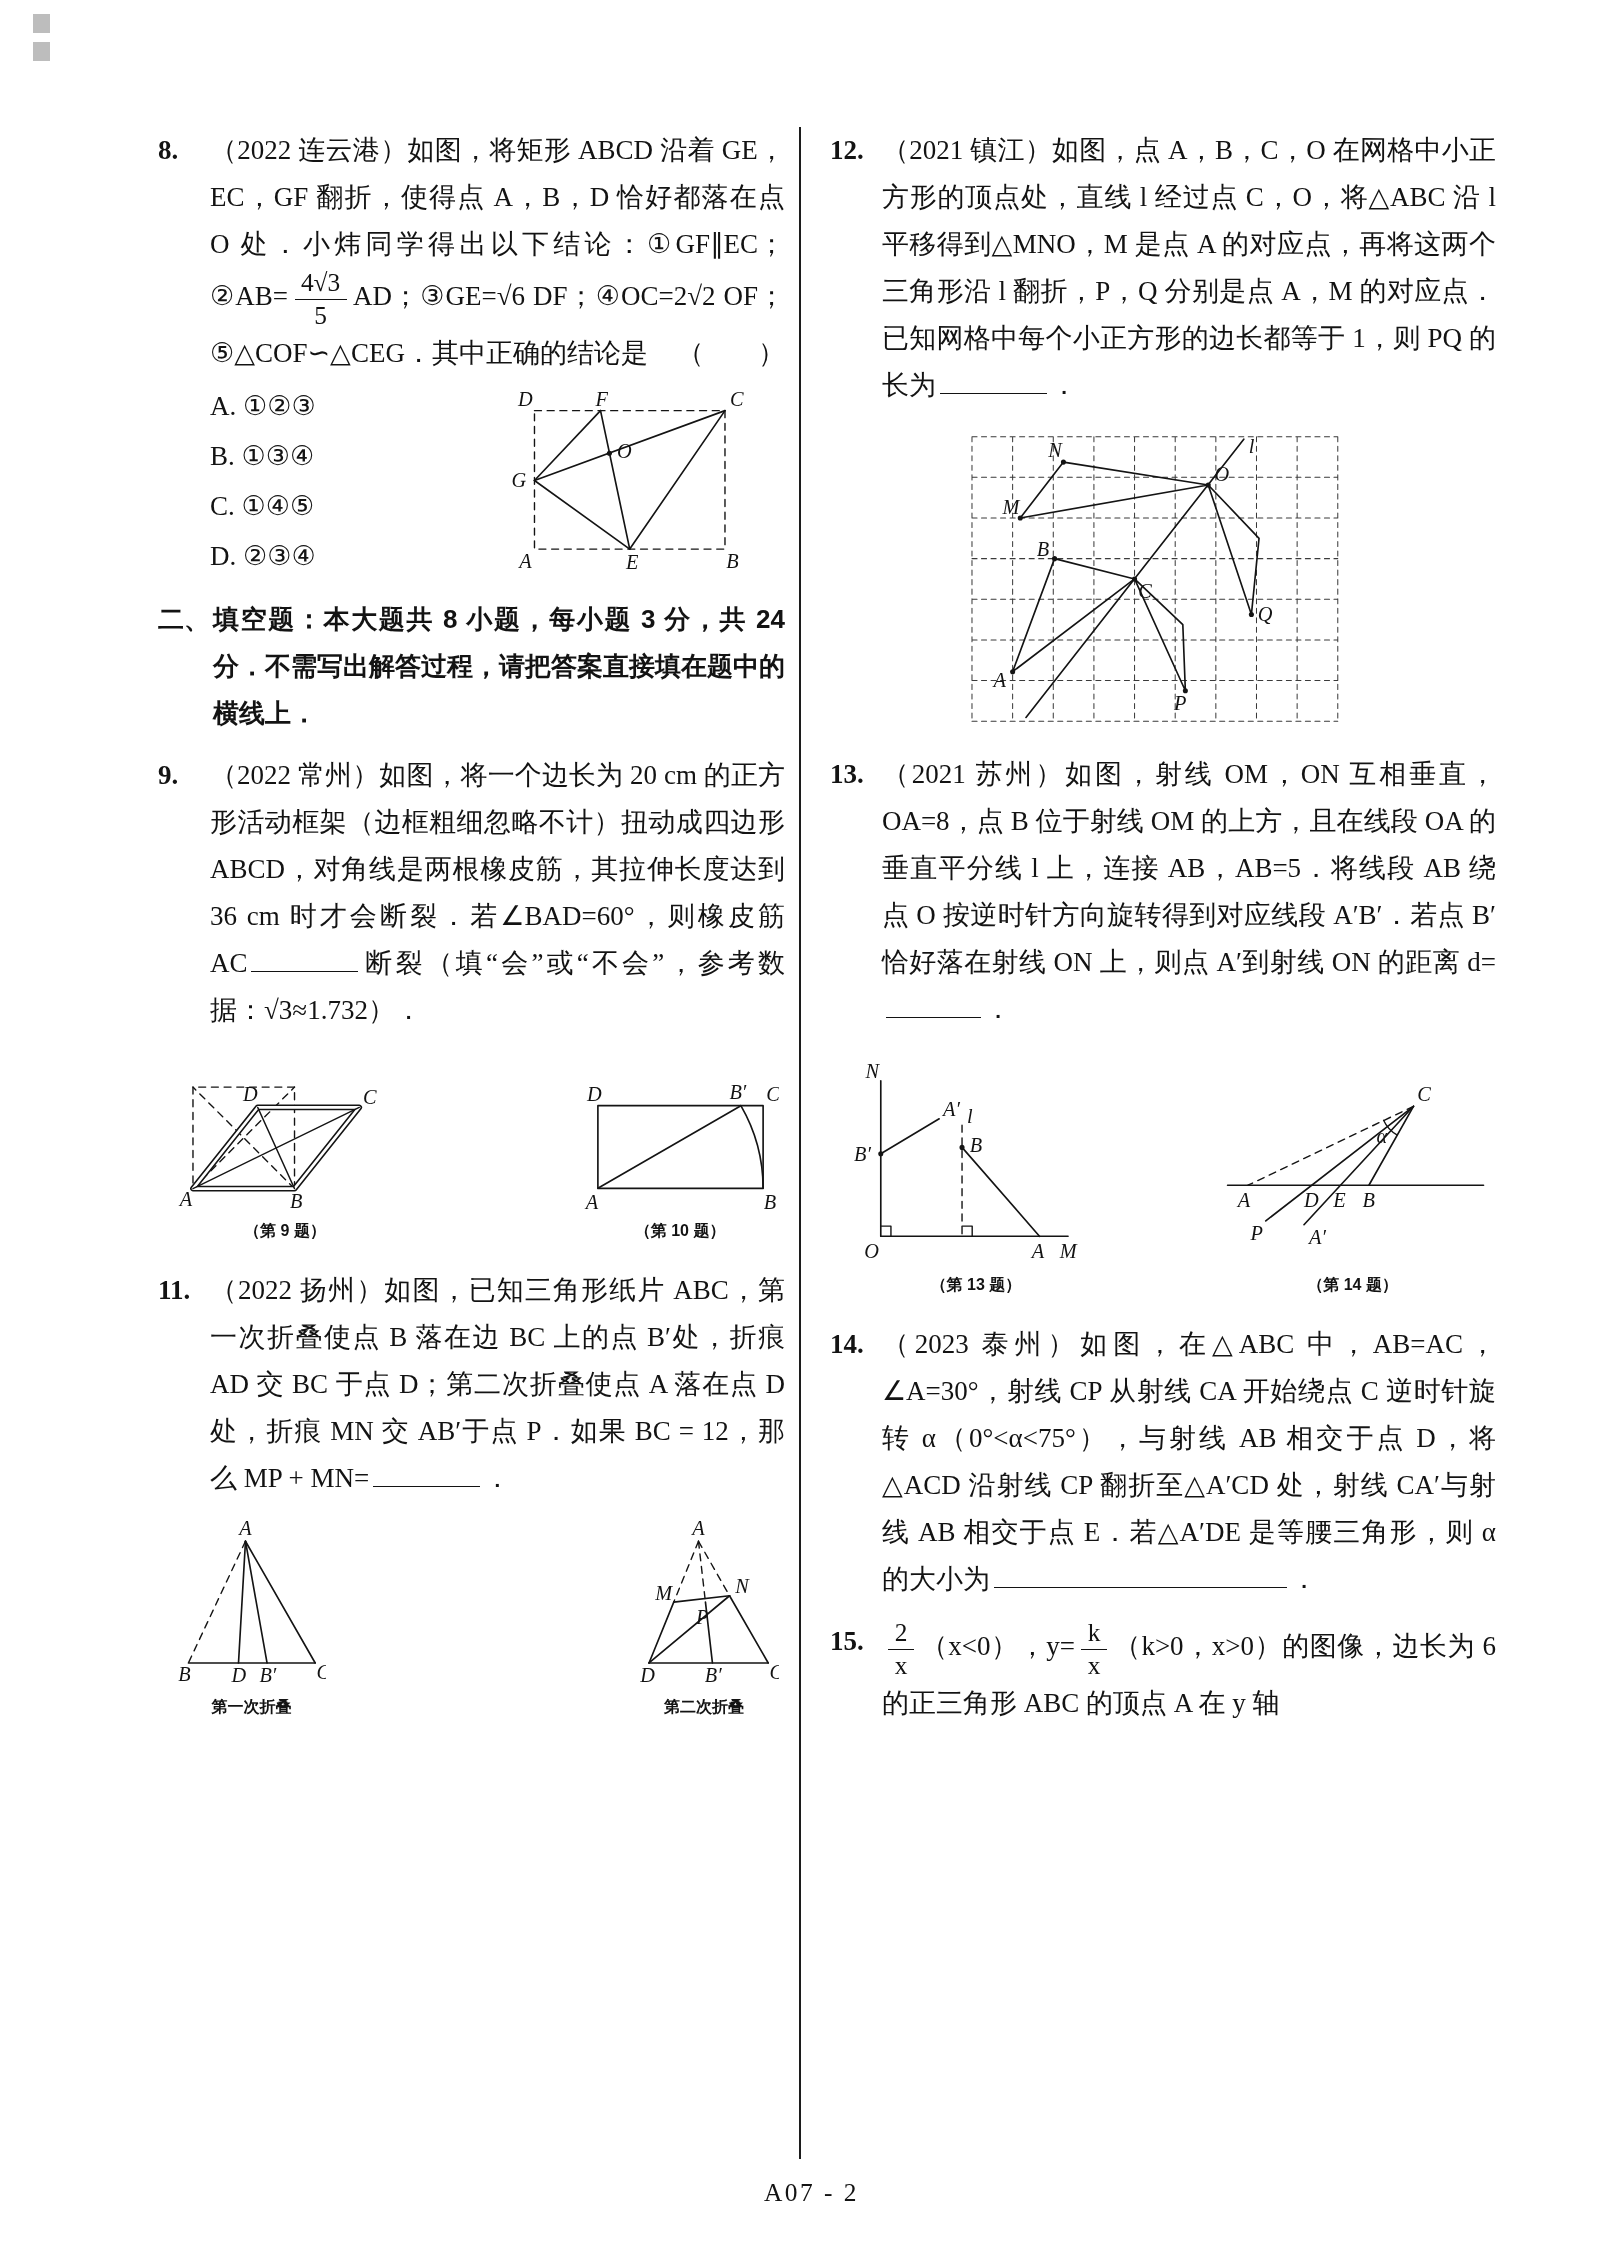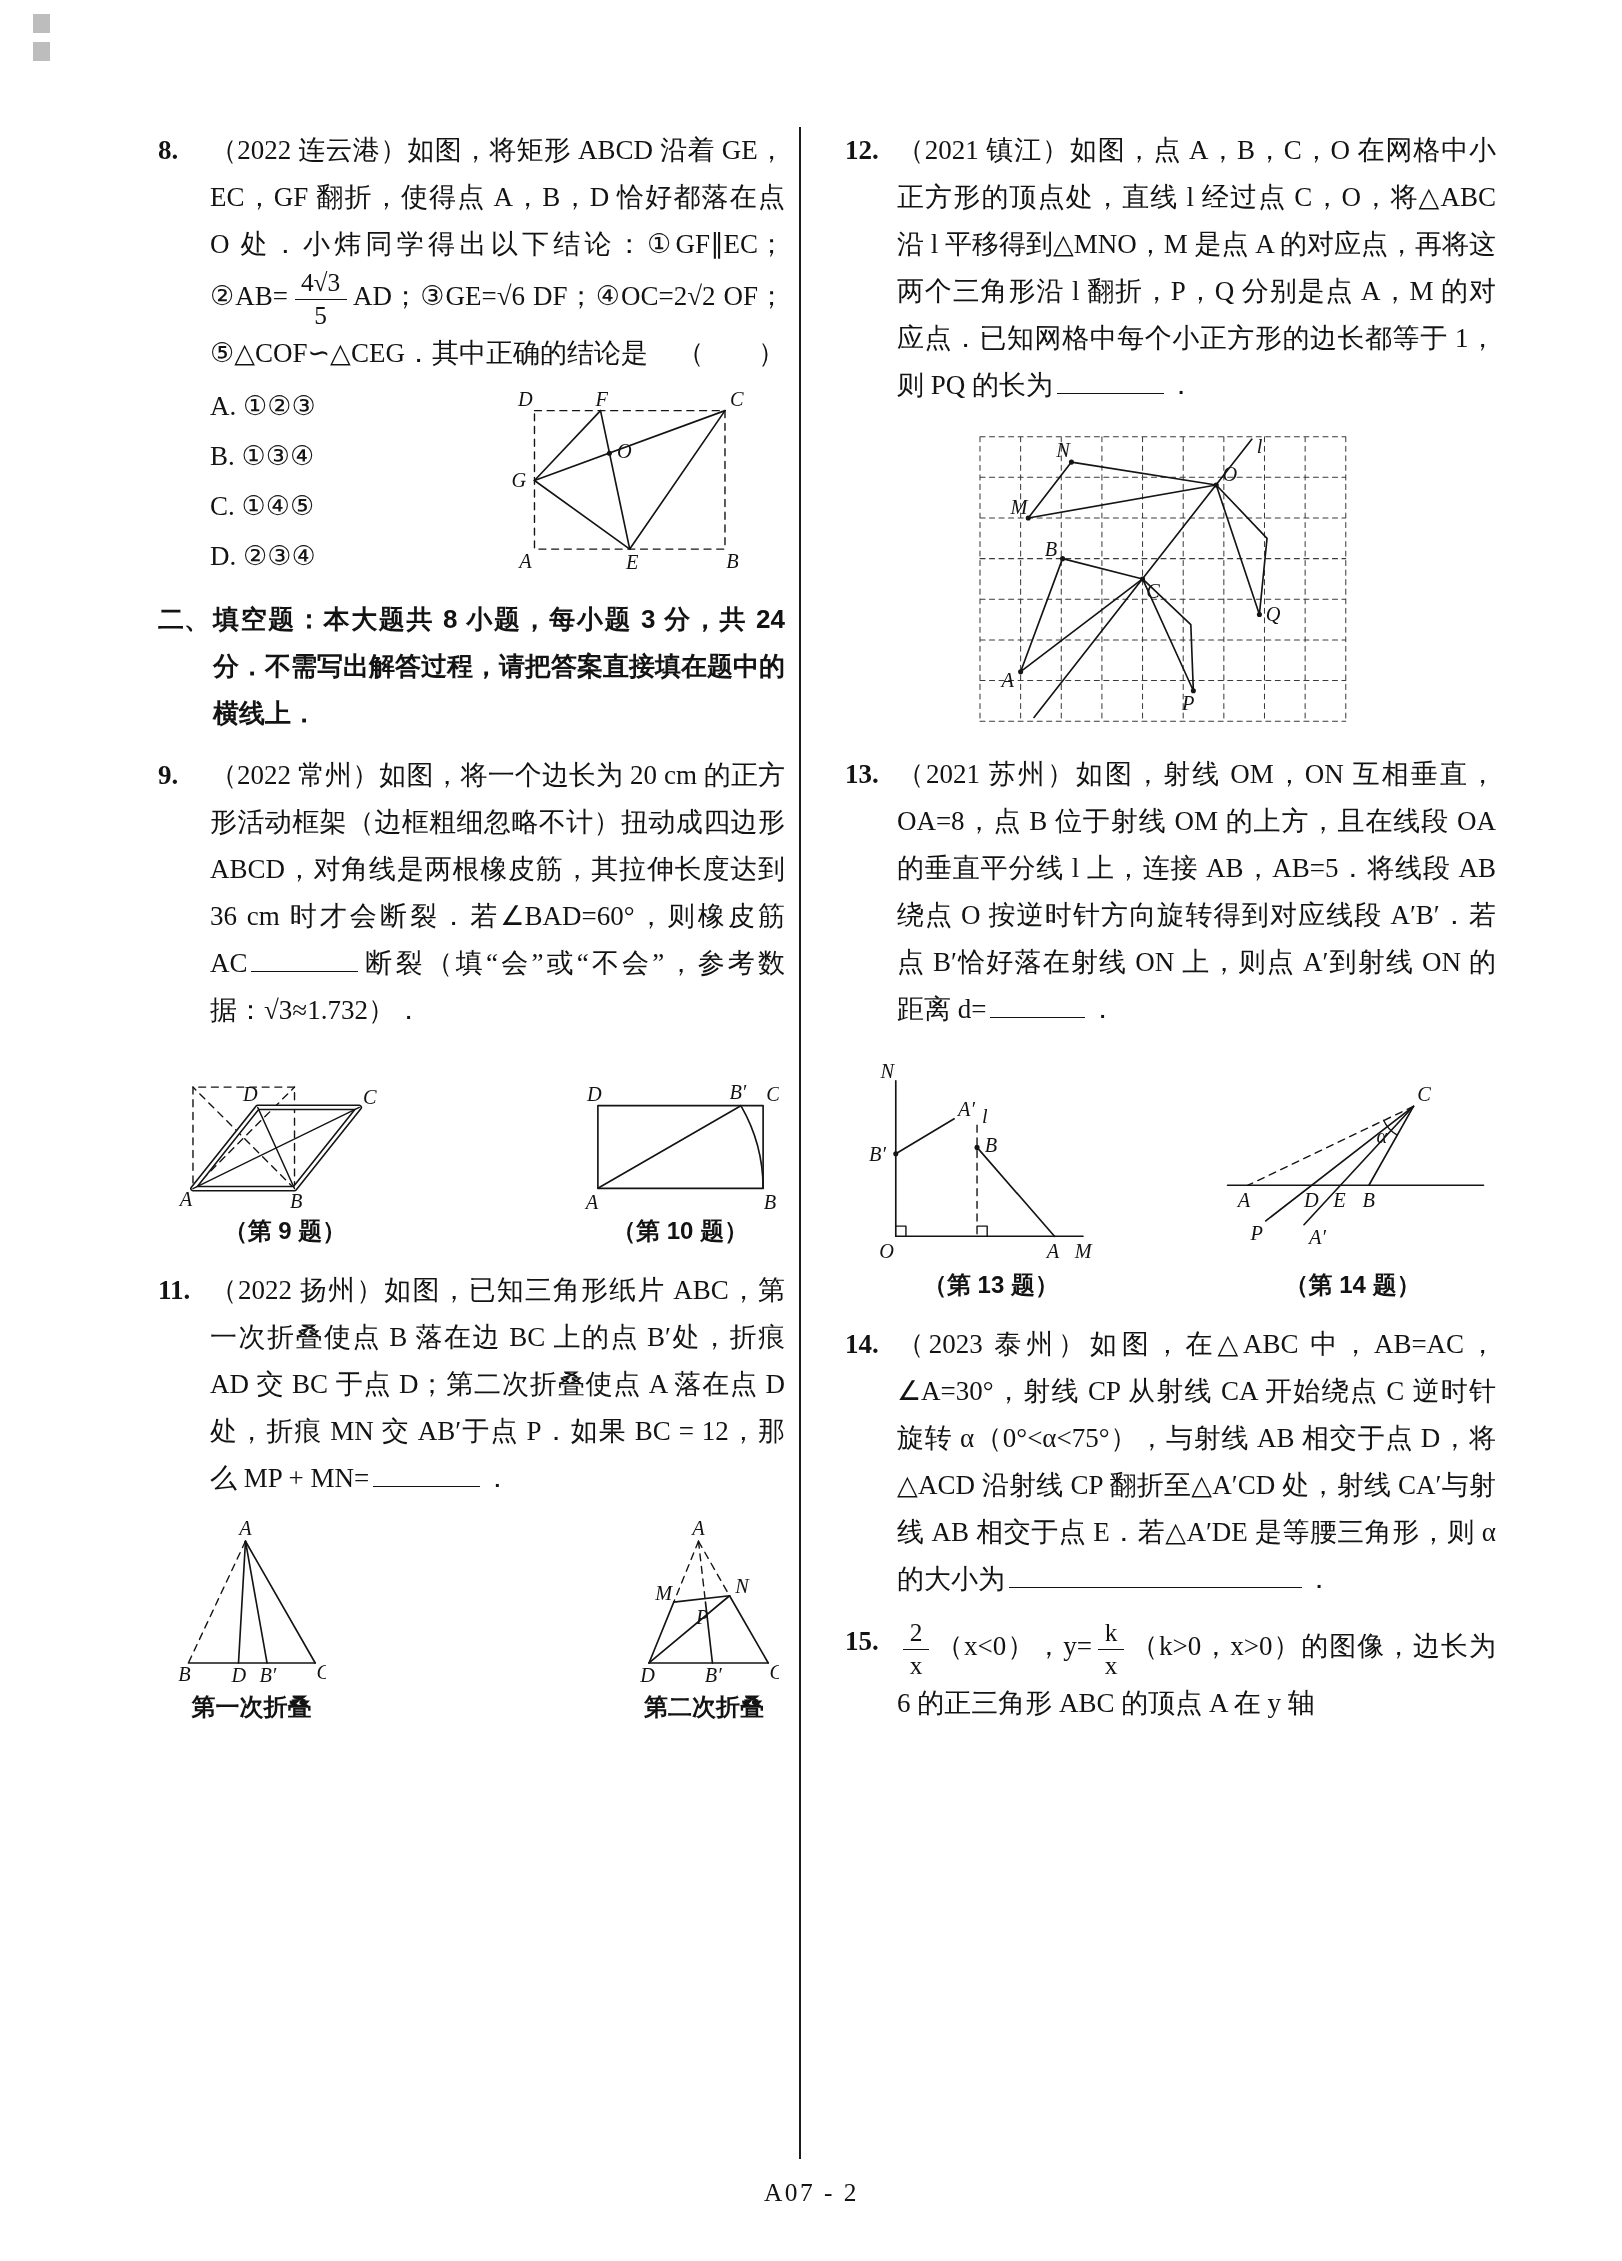--- a/index.html
+++ b/index.html
@@ -9,39 +9,39 @@
     background:#fff;
     font-family:"Liberation Serif","DejaVu Sans",serif;
     font-size:27px;line-height:47px;color:#131313;
     overflow:hidden;
   }
   .print-mark{position:absolute;left:33px;width:16.5px;height:19px;background:#bdbdbd;}
   .pm1{top:14px;} .pm2{top:42px;}
   .content{position:absolute;top:127px;left:158px;right:127px;display:flex;align-items:stretch;min-height:2042px;}
   .col-left{width:627px;}
   .divider{width:1.9px;background:#1c1c1c;margin-left:14px;height:2032px;}
-  .col-right{flex:1;padding-left:44px;}
+  .col-right{flex:1;padding-left:29px;}
   .q{position:relative;padding-left:52px;text-align:justify;margin-bottom:15.3px;}
   .qnum{position:absolute;left:0;top:0;font-weight:700;}
   .sec{position:relative;padding-left:55px;font-weight:700;margin-bottom:15.3px;text-align:justify;
        font-family:"Liberation Sans","DejaVu Sans",sans-serif;font-size:26px;}
   .secnum{position:absolute;left:0;top:0;}
   .paren-right{float:right;}
   .blank{display:inline-block;min-width:107px;height:7.6px;border-bottom:1.9px solid #131313;margin:0 3.8px;}
   .blank-long{min-width:293px;}
   .blank-med{min-width:95px;}
   .frac{display:inline-block;text-align:center;vertical-align:middle;margin:0 6.4px;line-height:1.12;font-size:25.4px;}
   .frac .fn{display:block;border-bottom:1.9px solid #131313;padding:0 6.4px 2.5px;}
   .frac .fd{display:block;padding-top:1.3px;}
   .opt-fig-row{display:flex;clear:both;align-items:center;margin-top:3.8px;}
   .opts{width:267px;}
   .opts div{line-height:50px;}
   .figrow{display:flex;justify-content:space-between;align-items:flex-end;margin:5.1px 0 19px 0;padding:0 6.4px 0 19px;}
   .figbox{text-align:center;}
-  .cap{font-family:"Liberation Sans","DejaVu Sans",sans-serif;font-weight:700;font-size:24px;line-height:34px;color:#131313;}
+  .cap{font-family:"Liberation Sans","DejaVu Sans",sans-serif;font-weight:700;font-size:16px;line-height:34px;color:#131313;}
   .fig{display:block;margin:0 auto;}
   .fig line,.fig path,.fig rect,.fig polygon,.fig polyline{stroke:#141414;fill:none;stroke-width:2.6;stroke-linecap:round;stroke-linejoin:round;}
   .fig .dsh{stroke-dasharray:11 9;stroke-width:2.2;}
   .fig .grid{stroke:#3a3a3a;stroke-width:1.6;stroke-dasharray:8 7;}
   .fig .thick{stroke-width:9;}
   .fig .whiteline{stroke:#ffffff;stroke-width:4;}
   .fig .thin{stroke-width:2.2;}
   .fig .dot{fill:#141414;stroke:none;}
   .fig text{font-size:32px;font-style:italic;font-family:"Liberation Serif",serif;fill:#131313;stroke:none;}
   .fig12c{margin:3.8px auto 19px auto;}

